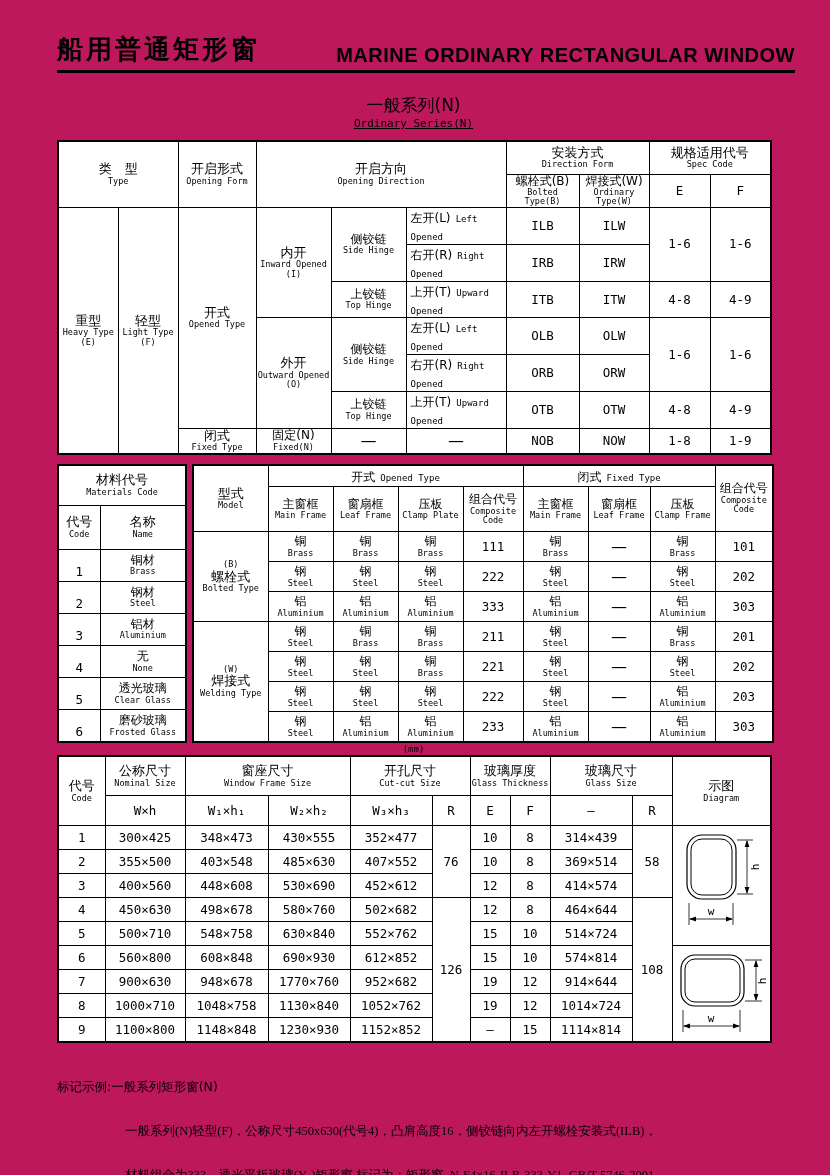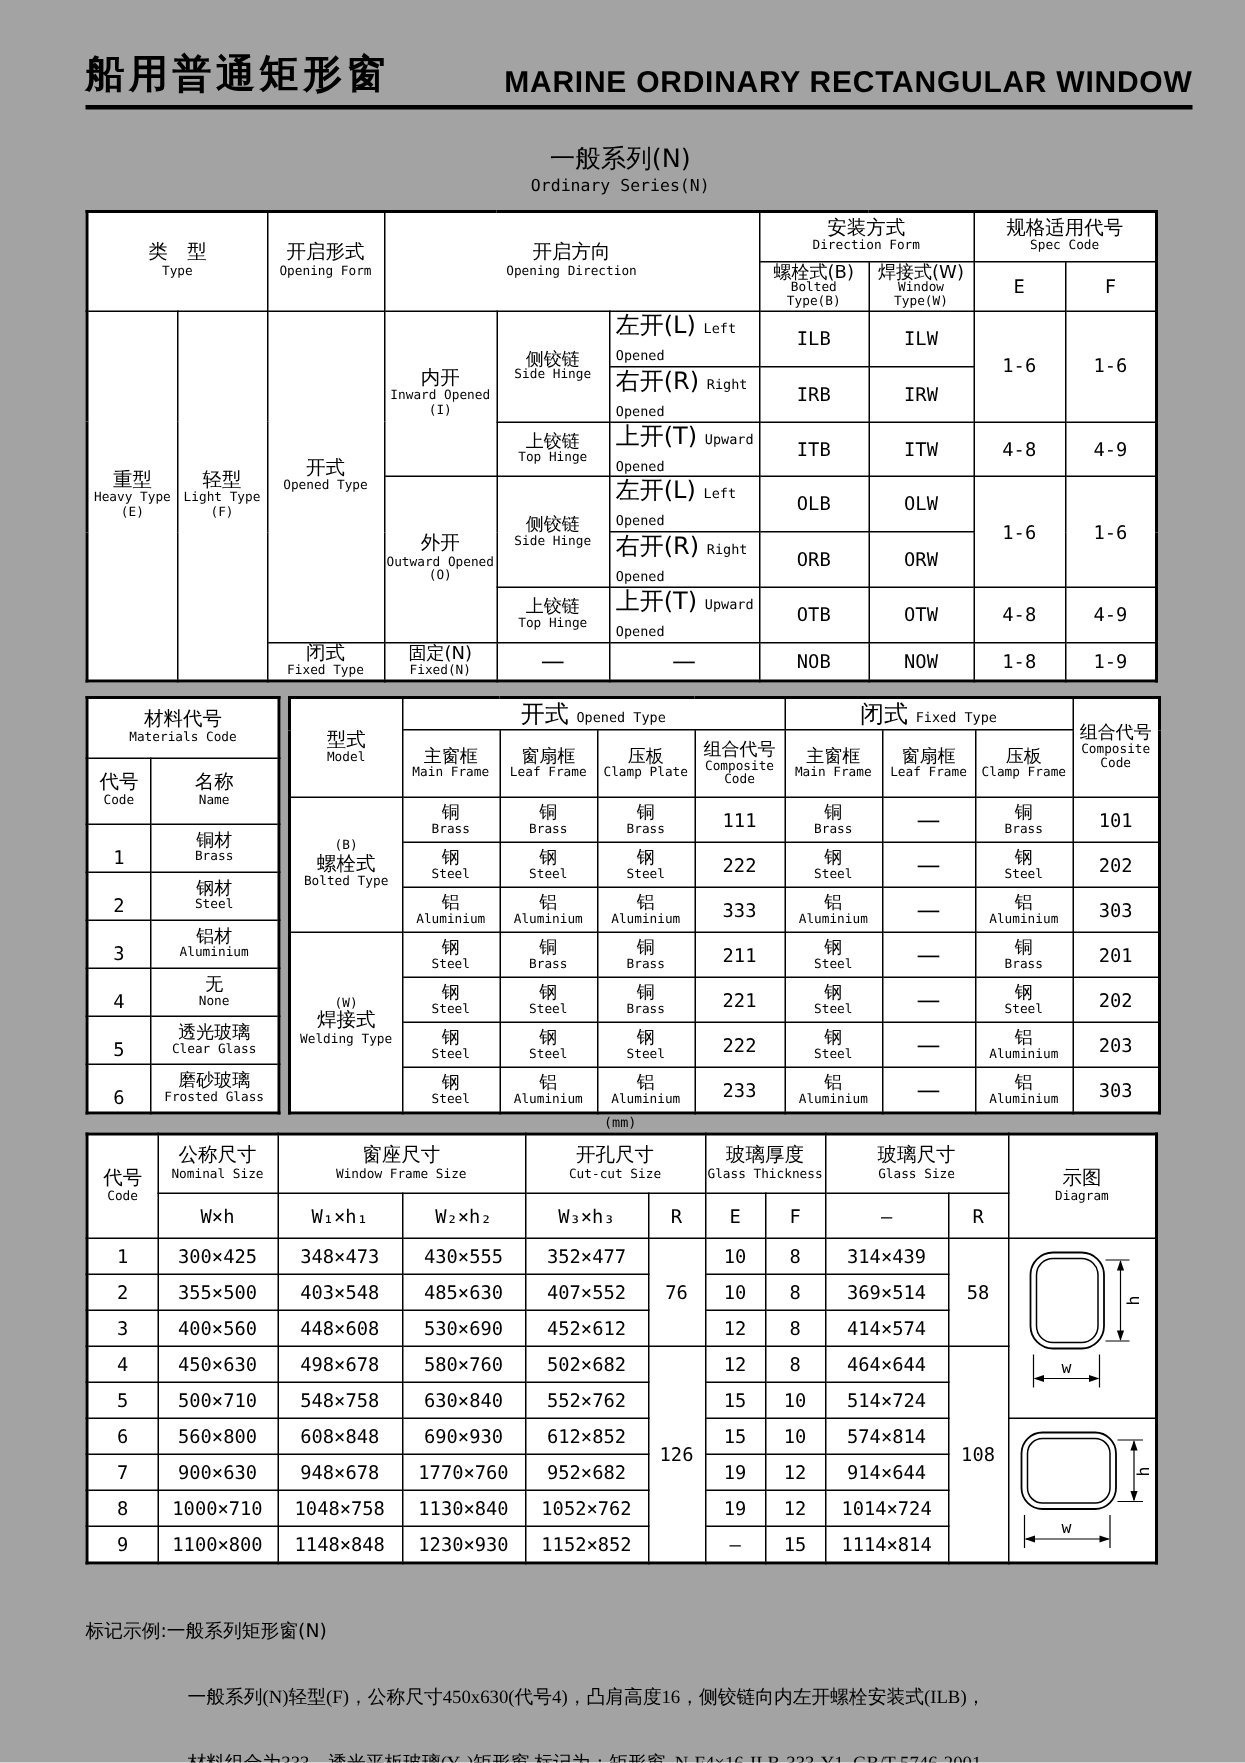--- a/index.html
+++ b/index.html
@@ -1,42 +1,42 @@
 <!DOCTYPE html>
 <html><head>
 <meta charset="utf-8">
 <title>Marine Ordinary Rectangular Window</title>
 <style>
   html,body{margin:0;padding:0;background:#fff;}
   body{width:830px;height:1175px;color:#000;font-family:"DejaVu Sans",sans-serif;}
-  .page{position:relative;width:830px;height:1175px;box-sizing:border-box;padding:32px 35px 0 57px;background:#a3a3a3;}
+  .page{position:relative;width:830px;height:1175px;box-sizing:border-box;padding:32px 35px 0 57px;background:#be185d;}
   .mono{font-family:"DejaVu Sans Mono",monospace;}
 
   
   .title-row{display:flex;justify-content:space-between;align-items:flex-end;border-bottom:3px solid #000;padding-bottom:3px;}
   .title-zh{font-size:26px;font-weight:bold;letter-spacing:3px;}
   .title-en{font-size:20px;font-weight:bold;font-family:"Liberation Sans",sans-serif;letter-spacing:0.5px;}
   .std-row{position:relative;height:60px;margin-top:3px;}
   .std-block{position:absolute;left:0;top:0;line-height:1.2;}
   .std1{font-size:15px;}
   .std2{font-size:11.5px;}
   .std3{font-size:11.5px;}
   .series-block{position:absolute;left:0;right:25px;top:18px;text-align:center;}
   .series-zh{font-size:17px;text-align:center;}
-  .series-en{font-size:11px;}
+  .series-en{font-size:11px;text-decoration:underline;}
 
   
   .t{border-collapse:collapse;border:2px solid #000;table-layout:fixed;background:#fff;}
   .t td,.t th{border:1px solid #000;padding:0 1px;text-align:center;vertical-align:middle;font-weight:normal;line-height:1.12;overflow:hidden;}
   .zh{font-size:13px;}
   .zh-s{font-size:12px;}
   .en{font-size:8.5px;font-family:"DejaVu Sans Mono",monospace;}
   .num{font-family:"DejaVu Sans Mono",monospace;font-size:12.5px;}
   .dir{text-align:left !important;padding-left:4px !important;}
-  .zh-i{font-size:16px;}
+  .zh-i{font-size:12px;}
   .en-i{font-size:9px;font-family:"DejaVu Sans Mono",monospace;}
 
   
   .t1{width:713px;margin-top:4px;}
   .t1 tr{height:25px;}
   .t1 tr.hr1{height:33px;}
   .t1 tr.hr2{height:26px;}
 
   
   .mat-model{display:flex;gap:5px;margin-top:9px;}
@@ -118,21 +118,21 @@
             <div class="en">Spec Code</div>
           </th>
     </tr>
     <tr class="hr2">
       <th>
             <div class="zh-s">螺栓式(B)</div>
             <div class="en">Bolted Type(B)</div>
           </th>
       <th>
             <div class="zh-s">焊接式(W)</div>
-            <div class="en">Window Type(W)</div>
+            <div class="en">Ordinary Type(W)</div>
           </th>
       <th class="num">E</th>
       <th class="num">F</th>
     </tr>
     <tr>
       <td rowspan="7">
             <div class="zh">重型</div>
             <div class="en">Heavy Type (E)</div>
           </td>
       <td rowspan="7">

